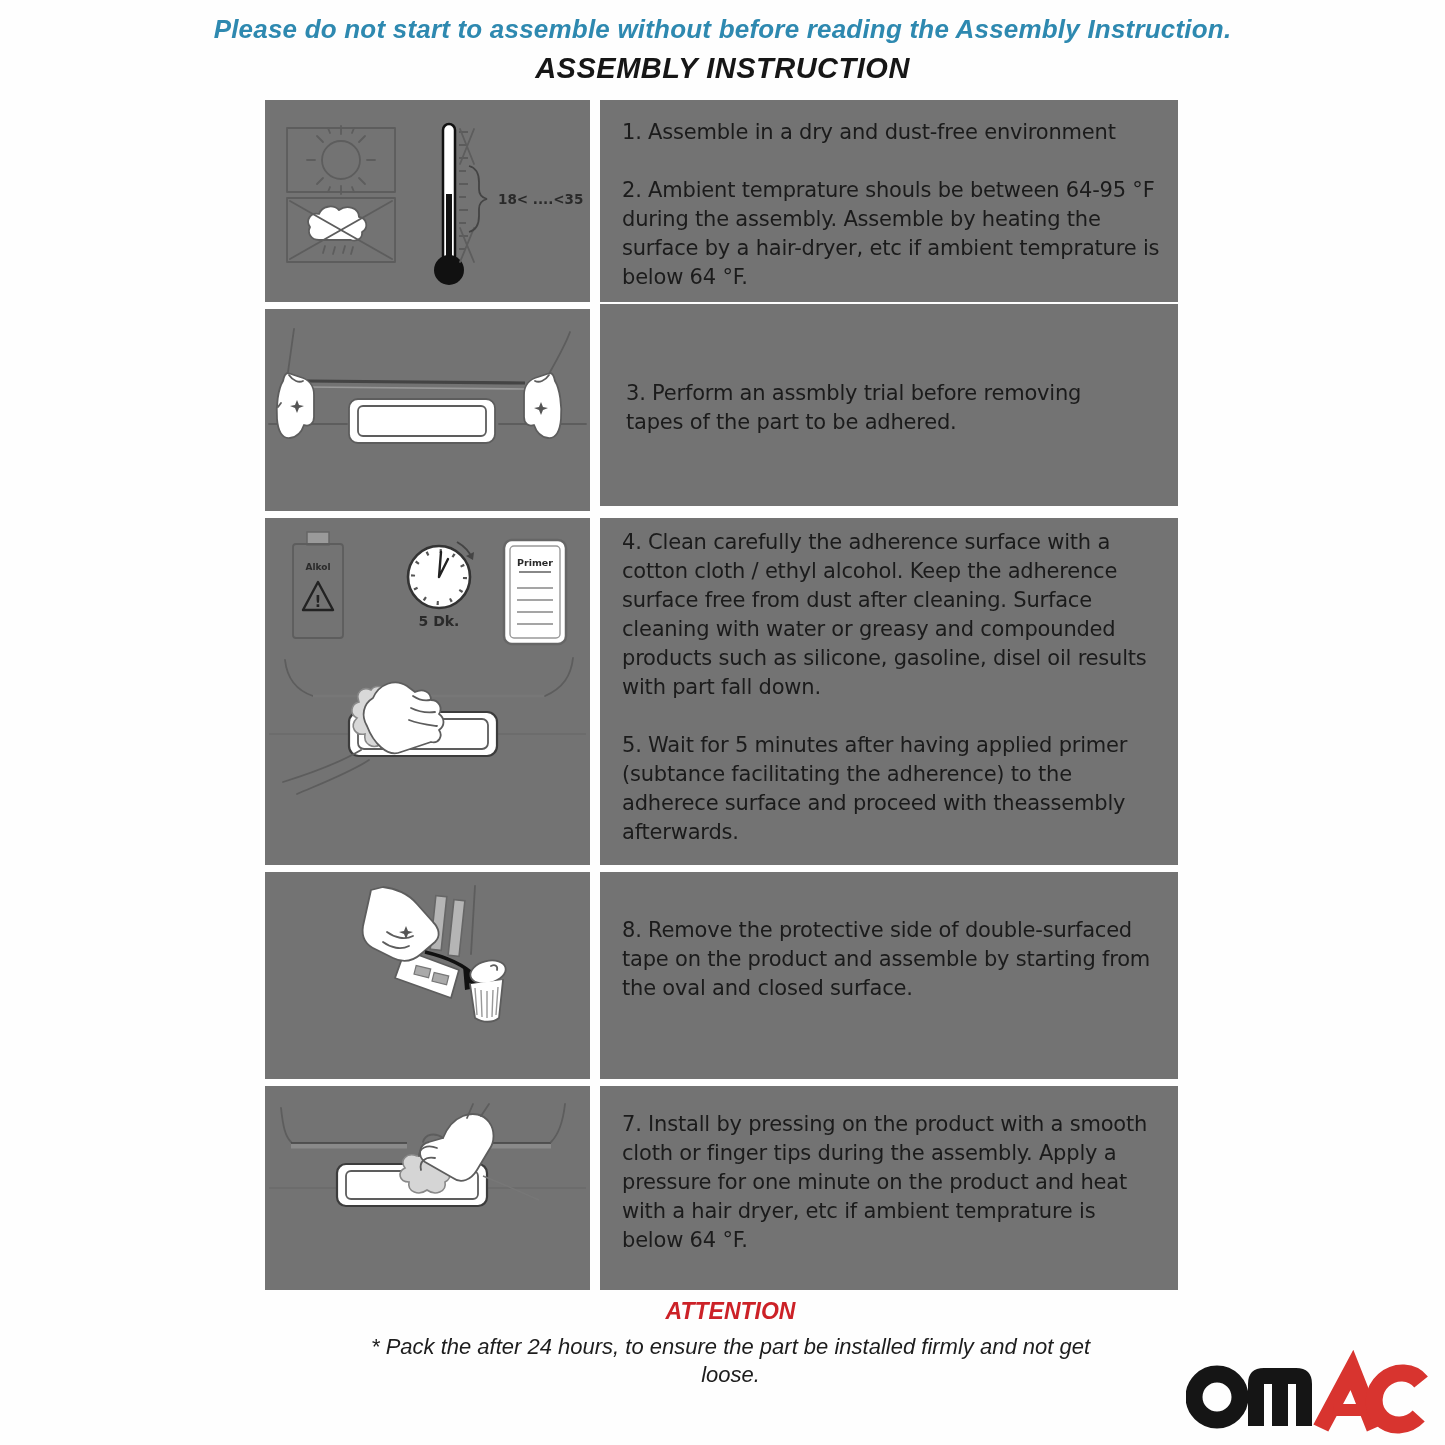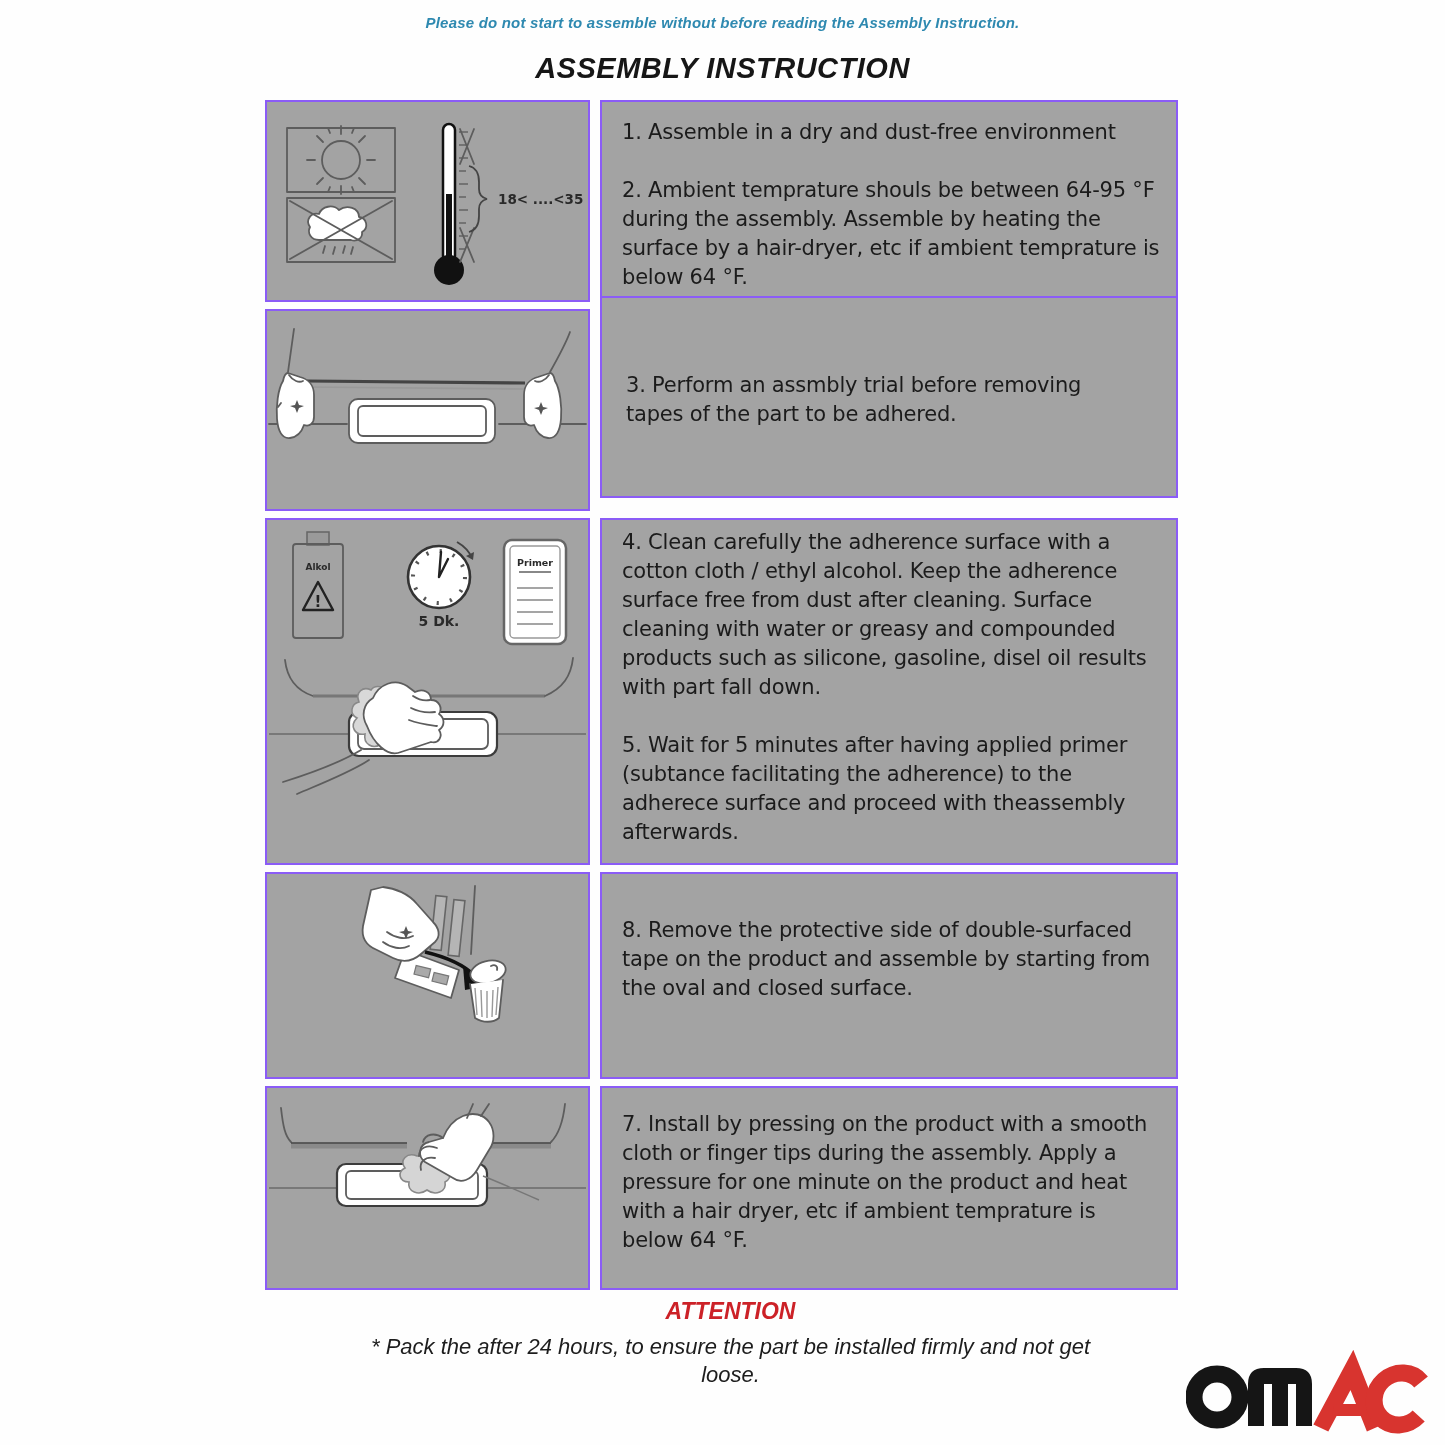--- a/index.html
+++ b/index.html
@@ -1,24 +1,24 @@
 <!DOCTYPE html>
 <html><head>
 <meta charset="utf-8">
 <style>
   html,body{margin:0;padding:0;background:#ffffff;}
   #page{position:relative;width:1445px;height:1445px;background:#fefefe;overflow:hidden;
         font-family:"DejaVu Sans",sans-serif;color:#1b1b1b;}
   .warning{position:absolute;top:14px;left:0;width:100%;text-align:center;
            font-family:"Liberation Sans",sans-serif;font-style:italic;font-weight:bold;
-           font-size:15px;color:#2e89b0;letter-spacing:.2px;}
+           font-size:26px;color:#2e89b0;letter-spacing:.2px;}
   .doc-title{position:absolute;top:52px;left:0;width:100%;text-align:center;
              font-family:"Liberation Sans",sans-serif;font-style:italic;font-weight:700;
              font-size:29px;color:#161616;letter-spacing:.5px;}
-  .cell{position:absolute;box-sizing:border-box;border:2px solid #8b5cf6;background:#a3a3a3;}
+  .cell{position:absolute;box-sizing:border-box;border:2px solid #737373;background:#737373;}
   .ill-cell{left:265px;width:325px;padding:0;}
   .txt-cell{left:600px;width:578px;padding:16px 16px 10px 20px;}
   .txt-cell p{margin:0;font-size:21px;line-height:29px;letter-spacing:-0.2px;color:#1b1b1b;}
   .txt-cell p + p{margin-top:29px;}
   .vcenter{display:flex;flex-direction:column;justify-content:center;}
   .ill-cell svg{display:block;width:100%;height:100%;}
   .attention{position:absolute;top:1298px;left:8px;width:100%;text-align:center;
              font-family:"Liberation Sans",sans-serif;font-style:italic;}
   .attention .att-title{font-size:23px;font-weight:bold;color:#cc2127;margin:0 0 8px 0;}
   .attention p.att-line{font-size:22px;line-height:28px;color:#1d1d1d;margin:0 auto;max-width:770px;}
@@ -79,21 +79,21 @@
         <path fill="#555" d="M30,89 L32,94 L37,95 L32,97 L30,102 L28,97 L23,95 L28,94 Z"></path>
       </g>
       <g>
         <path class="s white" d="M288,70 C293,78 295,95 294,108 C293,120 289,128 281,127 C273,126 269,120 267,114 C261,116 257,112 257,106 L257,84 C257,74 263,68 271,66 L283,62 C286,62 287,65 288,70 Z"></path>
         <path class="s" d="M282,64 C278,70 272,72 268,70"></path>
         <path class="s" d="M283,61 C292,45 299,32 303,21"></path>
         <path fill="#555" d="M274,91 L276,96 L281,97 L276,99 L274,104 L272,99 L267,97 L272,96 Z"></path>
       </g>
     </svg>
   </div>
-  <div class="cell txt-cell vcenter" style="top:296px;height:202px;padding-left:24px;">
+  <div class="cell txt-cell vcenter" style="top:304px;height:202px;padding-left:24px;">
     <p style="max-width:505px;">3. Perform an assmbly trial before removing tapes of the part to be adhered.</p>
   </div>
 
   <div class="cell ill-cell" style="top:518px;height:347px;">
     <svg viewBox="0 0 321 343" preserveAspectRatio="xMidYMid meet">
       <g>
         <rect x="40" y="12" width="22" height="13" fill="#9a9a9a" stroke="#666" stroke-width="1.5"></rect>
         <rect x="26" y="24" width="50" height="94" rx="3" class="s" stroke-width="2"></rect>
         <text x="51" y="50" class="ltxt" font-size="9" text-anchor="middle">Alkol</text>
         <path d="M51,62 L66,90 L36,90 Z" stroke="#222" stroke-width="2.4" fill="none" stroke-linejoin="round"></path>

